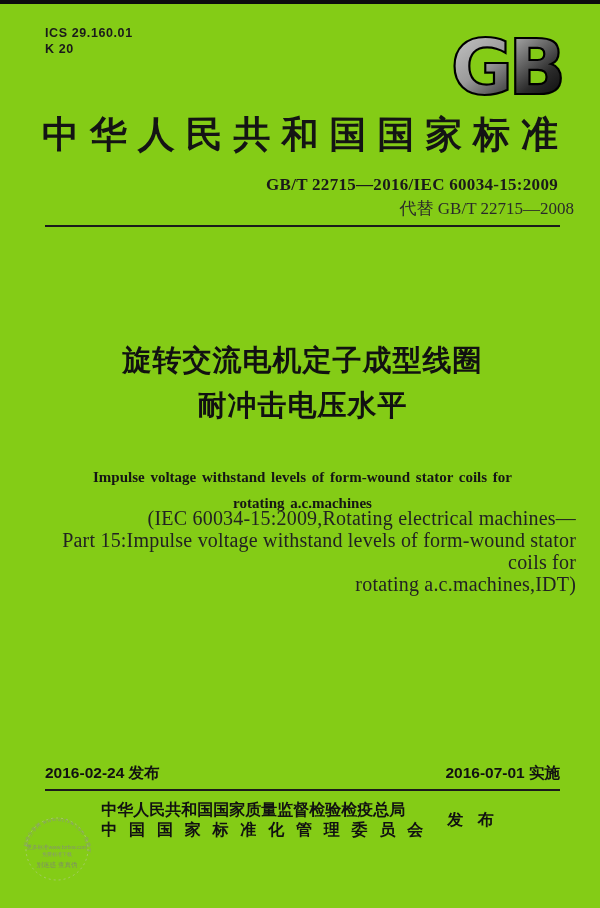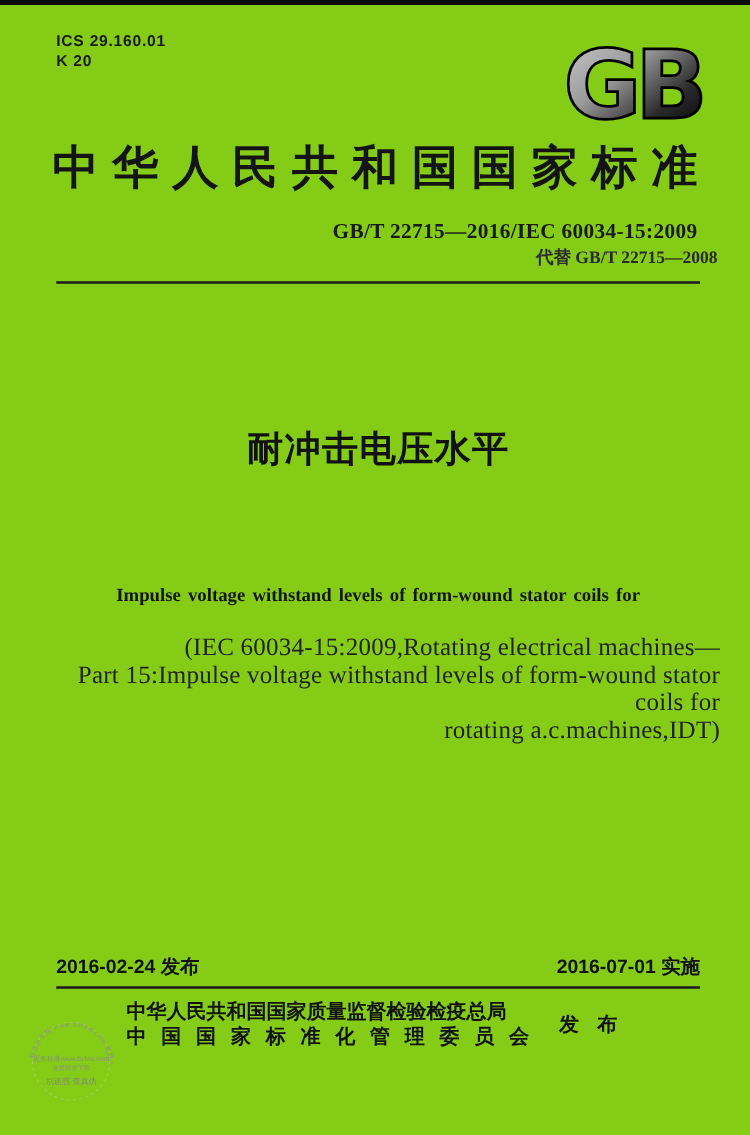--- a/index.html
+++ b/index.html
@@ -21,21 +21,21 @@
     color:#141414;
   }
   .char-justify { display:flex; justify-content:space-between; }
 
   .std-num {
     position:absolute; top:175px; right:64px;
     font-family:"Liberation Serif", serif; font-weight:bold; font-size:17px; letter-spacing:0.3px;
   }
   .replaces {
     position:absolute; top:197px; right:48px;
-    font-family:"Liberation Serif", serif; font-size:14px; color:#2a2a2a;font-weight:bold;
+    font-family:"Liberation Serif", serif; font-size:17px; color:#2a2a2a;
   }
 
   .hr { position:absolute; left:45px; width:515px; height:2px; background:#1b1b1b; }
   .hr-top { top:225px; }
   .hr-bottom { top:789px; }
 
   .cn-title {
     position:absolute; top:338px; left:45px; width:515px; text-align:center;
     font-weight:bold; font-size:29px; line-height:45px; letter-spacing:1px; color:#111;
   }
@@ -104,25 +104,27 @@
       <span>标</span>
       <span>准</span>
     </div>
 
   <div class="std-num">GB/T 22715—2016/IEC 60034-15:2009</div>
   <div class="replaces">代替 GB/T 22715—2008</div>
 
   <div class="hr hr-top"></div>
 
   <div class="cn-title">
+    <div>旋转交流电机定子成型线圈</div>
     <div>耐冲击电压水平</div>
   </div>
 
   <div class="en-title">
     <div>Impulse voltage withstand levels of form-wound stator coils for</div>
+    <div>rotating a.c.machines</div>
   </div>
 
   <div class="iec-ref">
     <div>(IEC 60034-15:2009,Rotating electrical machines—</div>
     <div>Part 15:Impulse voltage withstand levels of form-wound stator coils for</div>
     <div>rotating a.c.machines,IDT)</div>
   </div>
 
   <div class="dates">
     <span>2016-02-24 发布</span>

